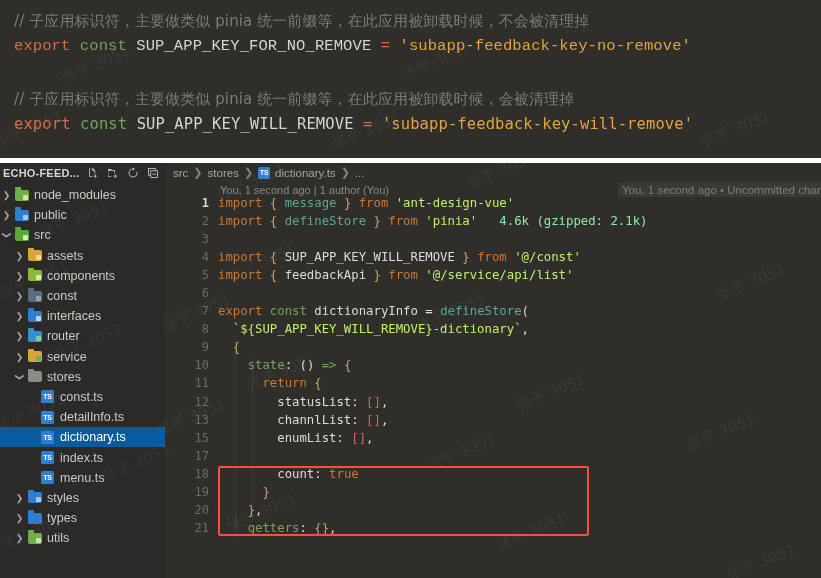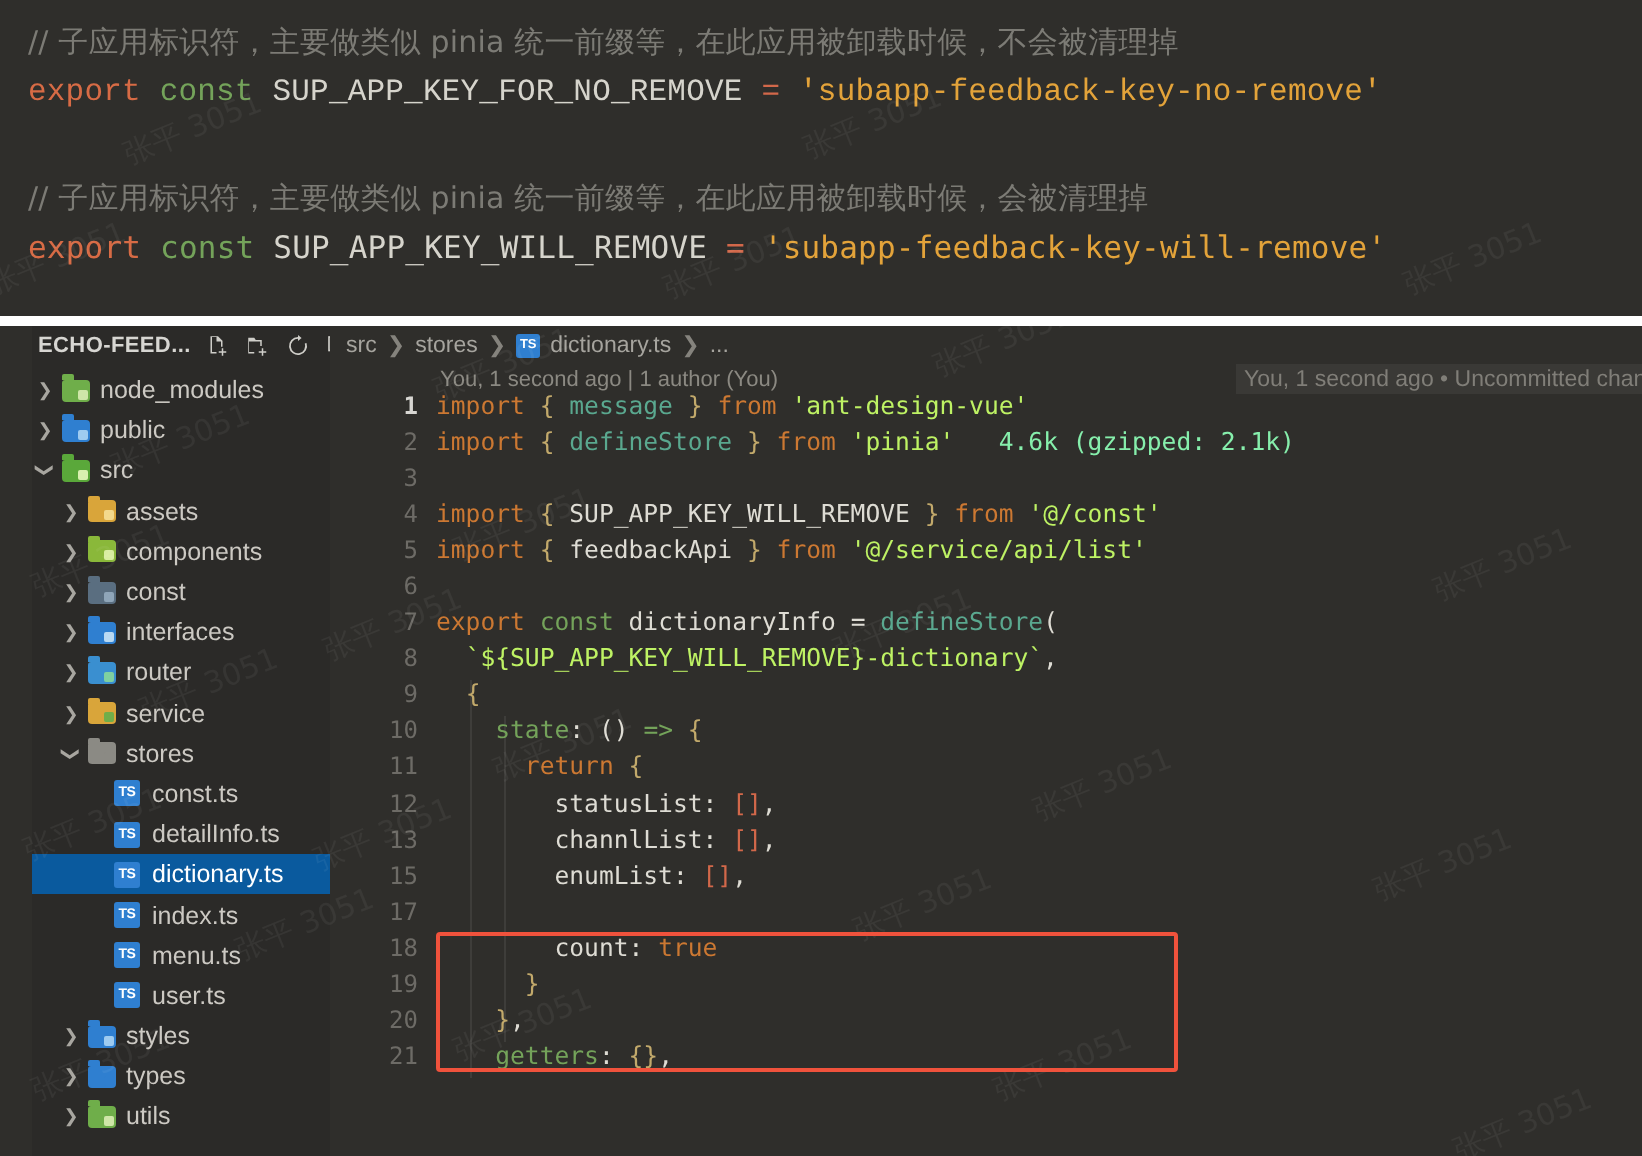--- a/index.html
+++ b/index.html
@@ -18,21 +18,21 @@
   .c-str{color:#e3a33a;}
   .c-op{color:#d2684a;}
 
   
   .gap{position:absolute;left:0;top:158px;width:821px;height:5px;background:#ffffff;}
 
   
   .ide{position:absolute;left:0;top:163px;width:821px;height:415px;background:#2f2e2b;overflow:hidden;}
 
   
-  .explorer{position:absolute;left:16px;top:0;width:165px;height:415px;background:#2b2a28;}
+  .explorer{position:absolute;left:0;top:0;width:165px;height:415px;background:#2b2a28;}
   .exp-head{position:relative;height:19px;display:flex;align-items:center;padding-left:3px;}
   .exp-title{color:#d7d6d2;font-family:"Liberation Sans",sans-serif;font-size:11px;font-weight:bold;letter-spacing:.2px;white-space:nowrap;}
   .exp-icons{display:flex;align-items:center;gap:8px;margin-left:8px;}
   .exp-icons svg{display:block;}
 
   .tree{position:absolute;top:22px;left:0;right:0;}
   .row{position:relative;height:20.2px;display:flex;align-items:center;font-family:"Liberation Sans",sans-serif;font-size:12.5px;color:#ccc9c3;white-space:nowrap;}
   .row.sel{background:#0a5a9e;color:#ffffff;}
   .chev{width:13px;flex:0 0 13px;display:flex;align-items:center;justify-content:center;color:#a8a6a0;font-size:9px;}
   .fico{flex:0 0 17px;width:17px;height:14px;display:flex;align-items:center;justify-content:center;}
@@ -251,27 +251,20 @@
             </span>
             <span class="lbl">index.ts</span>
           </div>
           <div class="row" style="padding-left: 26px;">
             <span class="chev"></span>
             <span class="fico">
               <span class="tsico">TS</span>
             </span>
             <span class="lbl">menu.ts</span>
           </div>
-          <div class="row" style="padding-left: 26px;">
-            <span class="chev"></span>
-            <span class="fico">
-              <span class="tsico">TS</span>
-            </span>
-            <span class="lbl">user.ts</span>
-          </div>
           <div class="row" style="padding-left: 13px;">
             <span class="chev">❯</span>
             <span class="fico">
               <span class="folder" style="background: rgb(47, 127, 208);">
                 <span class="fdot" style="background: rgb(158, 203, 240);"></span>
               </span>
             </span>
             <span class="lbl">styles</span>
           </div>
           <div class="row" style="padding-left: 13px;">

